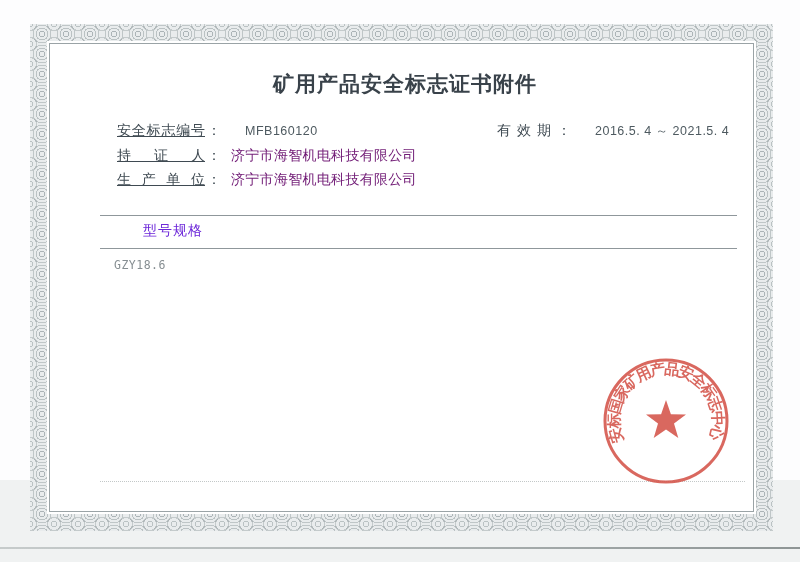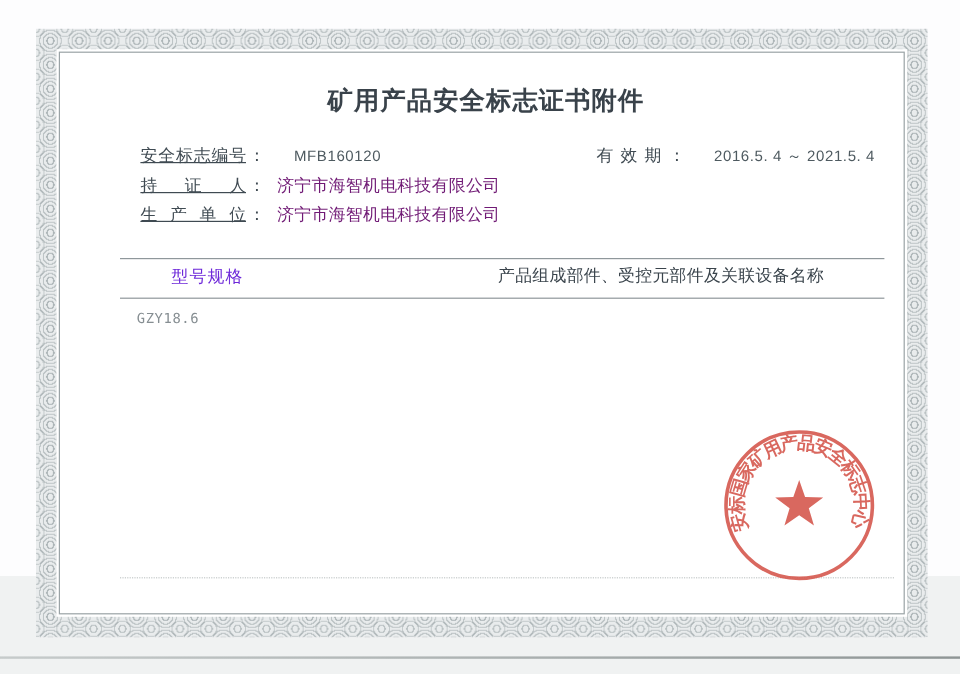--- a/index.html
+++ b/index.html
@@ -89,21 +89,20 @@
   <div class="field-row" style="top:170px">
     <span class="f-label">生产单位</span><span class="f-colon">：</span><span class="v-cn">济宁市海智机电科技有限公司</span>
   </div>
 
   <div class="validity">
     <span class="f-label2">有效期</span><span class="f-colon">：</span><span class="v-mono">2016.5. 4 ～ 2021.5. 4</span>
   </div>
 
   <div class="rule rule-1"></div>
   <div class="th-model">型号规格</div>
-  <div class="th-parts">产品组成部件、受控元部件及关联设备名称</div>
   <div class="rule rule-2"></div>
   <div class="td-model">GZY18.6</div>
 
   <div class="dotted-rule"></div>
 
   <svg class="stamp" viewBox="-75 -75 150 150">
     <circle cx="0" cy="0" r="61" fill="none" stroke="#d5584e" stroke-width="3"></circle>
     <path id="sealArc" d="M -42.6 19.9 A 47 47 0 1 1 42.6 19.9" fill="none"></path>
     <text font-size="15" fill="#d5584e" font-family="'Liberation Serif',serif" font-weight="700">
       <textPath href="#sealArc" startOffset="0" textLength="186" lengthAdjust="spacing">安标国家矿用产品安全标志中心</textPath>

